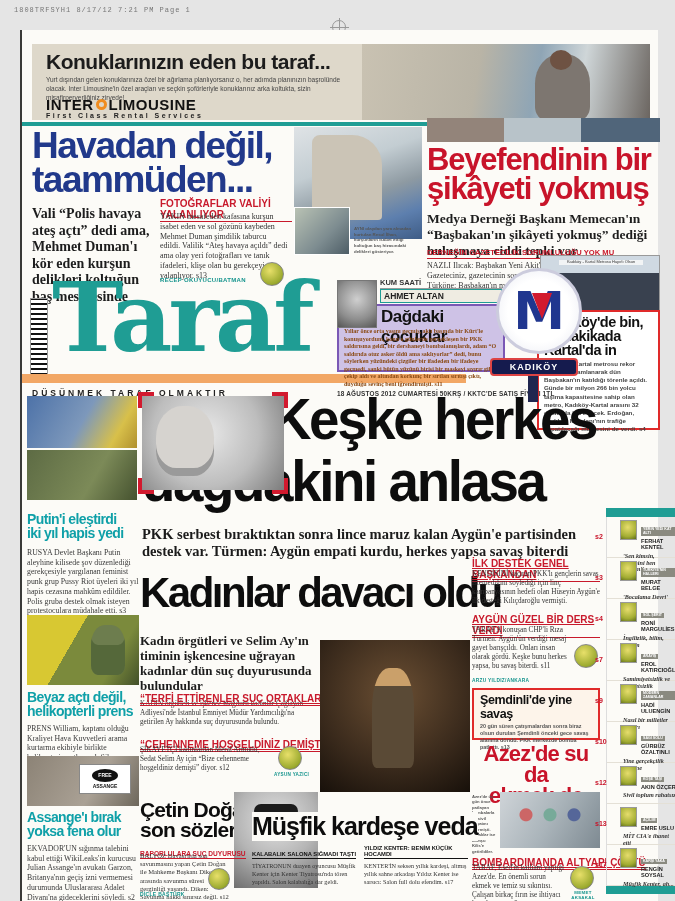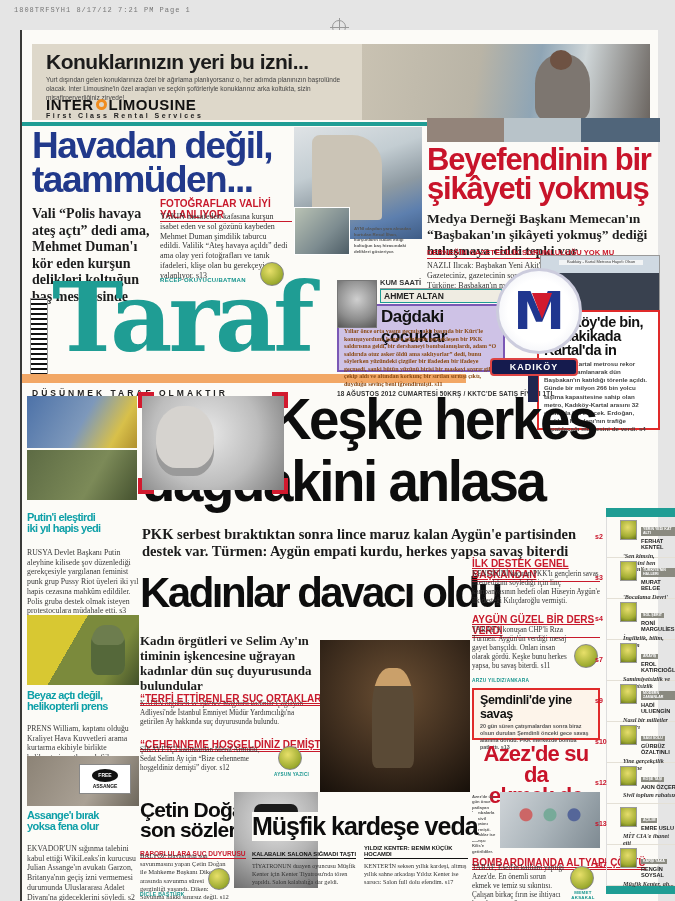--- a/index.html
+++ b/index.html
@@ -82,21 +82,21 @@
   .hl-main{font-weight:900;color:#0d0d0d;letter-spacing:-2.5px;line-height:0.9;font-family:"Liberation Sans",sans-serif;}
   .main-h1{top:364px;left:250px;font-size:57px;transform:scaleX(0.96);transform-origin:left top;}
   .main-h2{top:426px;left:120px;font-size:57px;transform:scaleX(0.96);transform-origin:left top;}
   .main-deck{top:496px;left:120px;width:452px;font-size:14.5px;font-weight:bold;line-height:1.2;color:#1b1b1b;}
   .strip-photos{top:366px;left:5px;width:110px;height:104px;}
   .strip-a{position:absolute;top:0;left:0;width:110px;height:52px;background:linear-gradient(120deg,#4d72a8,#7d98bb 50%,#d8c04a 80%,#b0902e);}
   .strip-b{position:absolute;top:54px;left:0;width:110px;height:50px;background:linear-gradient(120deg,#5d6b44,#7c8a58 60%,#45522f);}
   
   .hl-teal{color:#0fa0a8;font-weight:900;letter-spacing:-0.6px;line-height:1.0;}
   .lr{left:5px;width:112px;}
-  .lr-h{font-size:11px;}
+  .lr-h{font-size:14px;}
   .lr-body{font-size:7.8px;line-height:1.25;color:#3a3a3a;font-family:"Liberation Serif",serif;}
   .heli-photo{top:585px;left:5px;width:112px;height:70px;background:linear-gradient(120deg,#d8c832 0 40%,#7b8a3c 40% 75%,#42502a 100%);}
   .heli-photo:before{content:"";position:absolute;right:14px;top:10px;width:34px;height:50px;border-radius:40% 40% 20% 20%;background:#6d7d4e;box-shadow:inset 0 -30px 0 #55683a;}
   .assange-photo{top:726px;left:5px;width:112px;height:50px;background:linear-gradient(120deg,#8c8376,#aaa195 60%,#6d675c);}
   .assange-sign{position:absolute;right:8px;top:8px;width:52px;height:30px;background:#fff;border:1px solid #888;font-size:7px;font-weight:900;text-align:center;line-height:1.1;padding-top:3px;color:#111;}
   .assange-sign b{display:block;background:#111;color:#fff;border-radius:50%;width:26px;height:13px;margin:1px auto 0;font-size:5px;line-height:13px;}
   
   .kad-h{top:544px;left:118px;font-size:42px;}
   .kad-deck{top:604px;left:118px;width:178px;font-size:13px;font-weight:bold;line-height:1.15;color:#1c1c1c;}
   .ssub{font-size:10px;text-decoration:underline;}
@@ -136,21 +136,21 @@
 </head>
 <body>
 
 <div class="root">
   <div class="abs printer mono">1808TRFSYH1  8/17/12  7:21 PM  Page 1</div>
   <div class="abs regmark"></div>
 
   <div class="abs page">
 
     <div class="abs ad">
-      <div class="abs ad-head">Konuklarınızın yeri bu izni...</div>
+      <div class="abs ad-head">Konuklarınızın eden bu taraf...</div>
       <div class="abs ad-body">Yurt dışından gelen konuklarınıza özel bir ağırlama planlıyorsanız o, her adımda planınızın başrolünde olacak. Inter Limousine'in özel araçları ve seçkin şoförleriyle konuklarınız arka koltukta, sizin misafirperverliğiniz zirvede!</div>
       <div class="abs ad-brand">
         <span>INTER</span>
         <span class="ad-o"></span>
         <span>LIMOUSINE</span>
       </div>
       <div class="abs ad-tag">First Class Rental Services</div>
 
       <div class="abs ad-photo"></div>
     </div>

